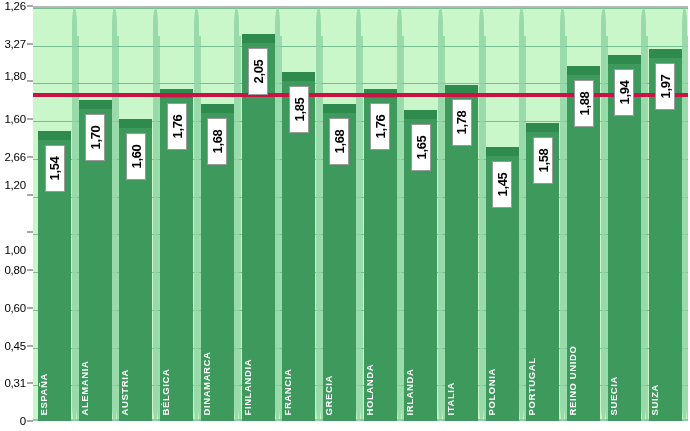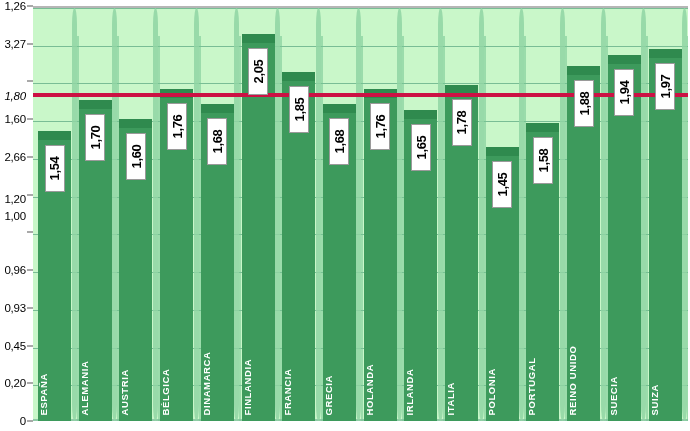--- a/index.html
+++ b/index.html
@@ -126,37 +126,37 @@
   }
 </style>
 </head>
 <body>
 
 <div id="root">
 
   <div id="yaxis">
       <div class="ytick" style="top: 421px;">0</div>
       <div class="ytickmark" style="top: 421px;"></div>
-      <div class="ytick" style="top: 383.273px;">0,20</div>
+      <div class="ytick" style="top: 383.273px;">0,31</div>
       <div class="ytickmark" style="top: 383.273px;"></div>
       <div class="ytick" style="top: 345.545px;">0,45</div>
       <div class="ytickmark" style="top: 345.545px;"></div>
-      <div class="ytick" style="top: 307.818px;">0,93</div>
+      <div class="ytick" style="top: 307.818px;">0,60</div>
       <div class="ytickmark" style="top: 307.818px;"></div>
-      <div class="ytick" style="top: 270.091px;">0,96</div>
+      <div class="ytick" style="top: 270.091px;">0,80</div>
       <div class="ytickmark" style="top: 270.091px;"></div>
-      <div class="ytick" style="top: 216px;">1,00</div>
+      <div class="ytick" style="top: 250px;">1,00</div>
       <div class="ytickmark" style="top: 232.364px;"></div>
-      <div class="ytick" style="top: 199px;">1,20</div>
+      <div class="ytick" style="top: 185px;">1,20</div>
       <div class="ytickmark" style="top: 194.636px;"></div>
       <div class="ytick" style="top: 156.909px;">2,66</div>
       <div class="ytickmark" style="top: 156.909px;"></div>
       <div class="ytick" style="top: 119.182px;">1,60</div>
       <div class="ytickmark" style="top: 119.182px;"></div>
-      <div class="ytick" style="top: 96px; font-style: italic;">1,80</div>
+      <div class="ytick" style="top: 76px;">1,80</div>
       <div class="ytickmark" style="top: 81.4545px;"></div>
       <div class="ytick" style="top: 43.7273px;">3,27</div>
       <div class="ytickmark" style="top: 43.7273px;"></div>
       <div class="ytick" style="top: 6px;">1,26</div>
       <div class="ytickmark" style="top: 6px;"></div>
     </div>
 
   <div id="plot">
     <div id="gridlayer">
         <div class="gridline" style="top: 377px;"></div>

